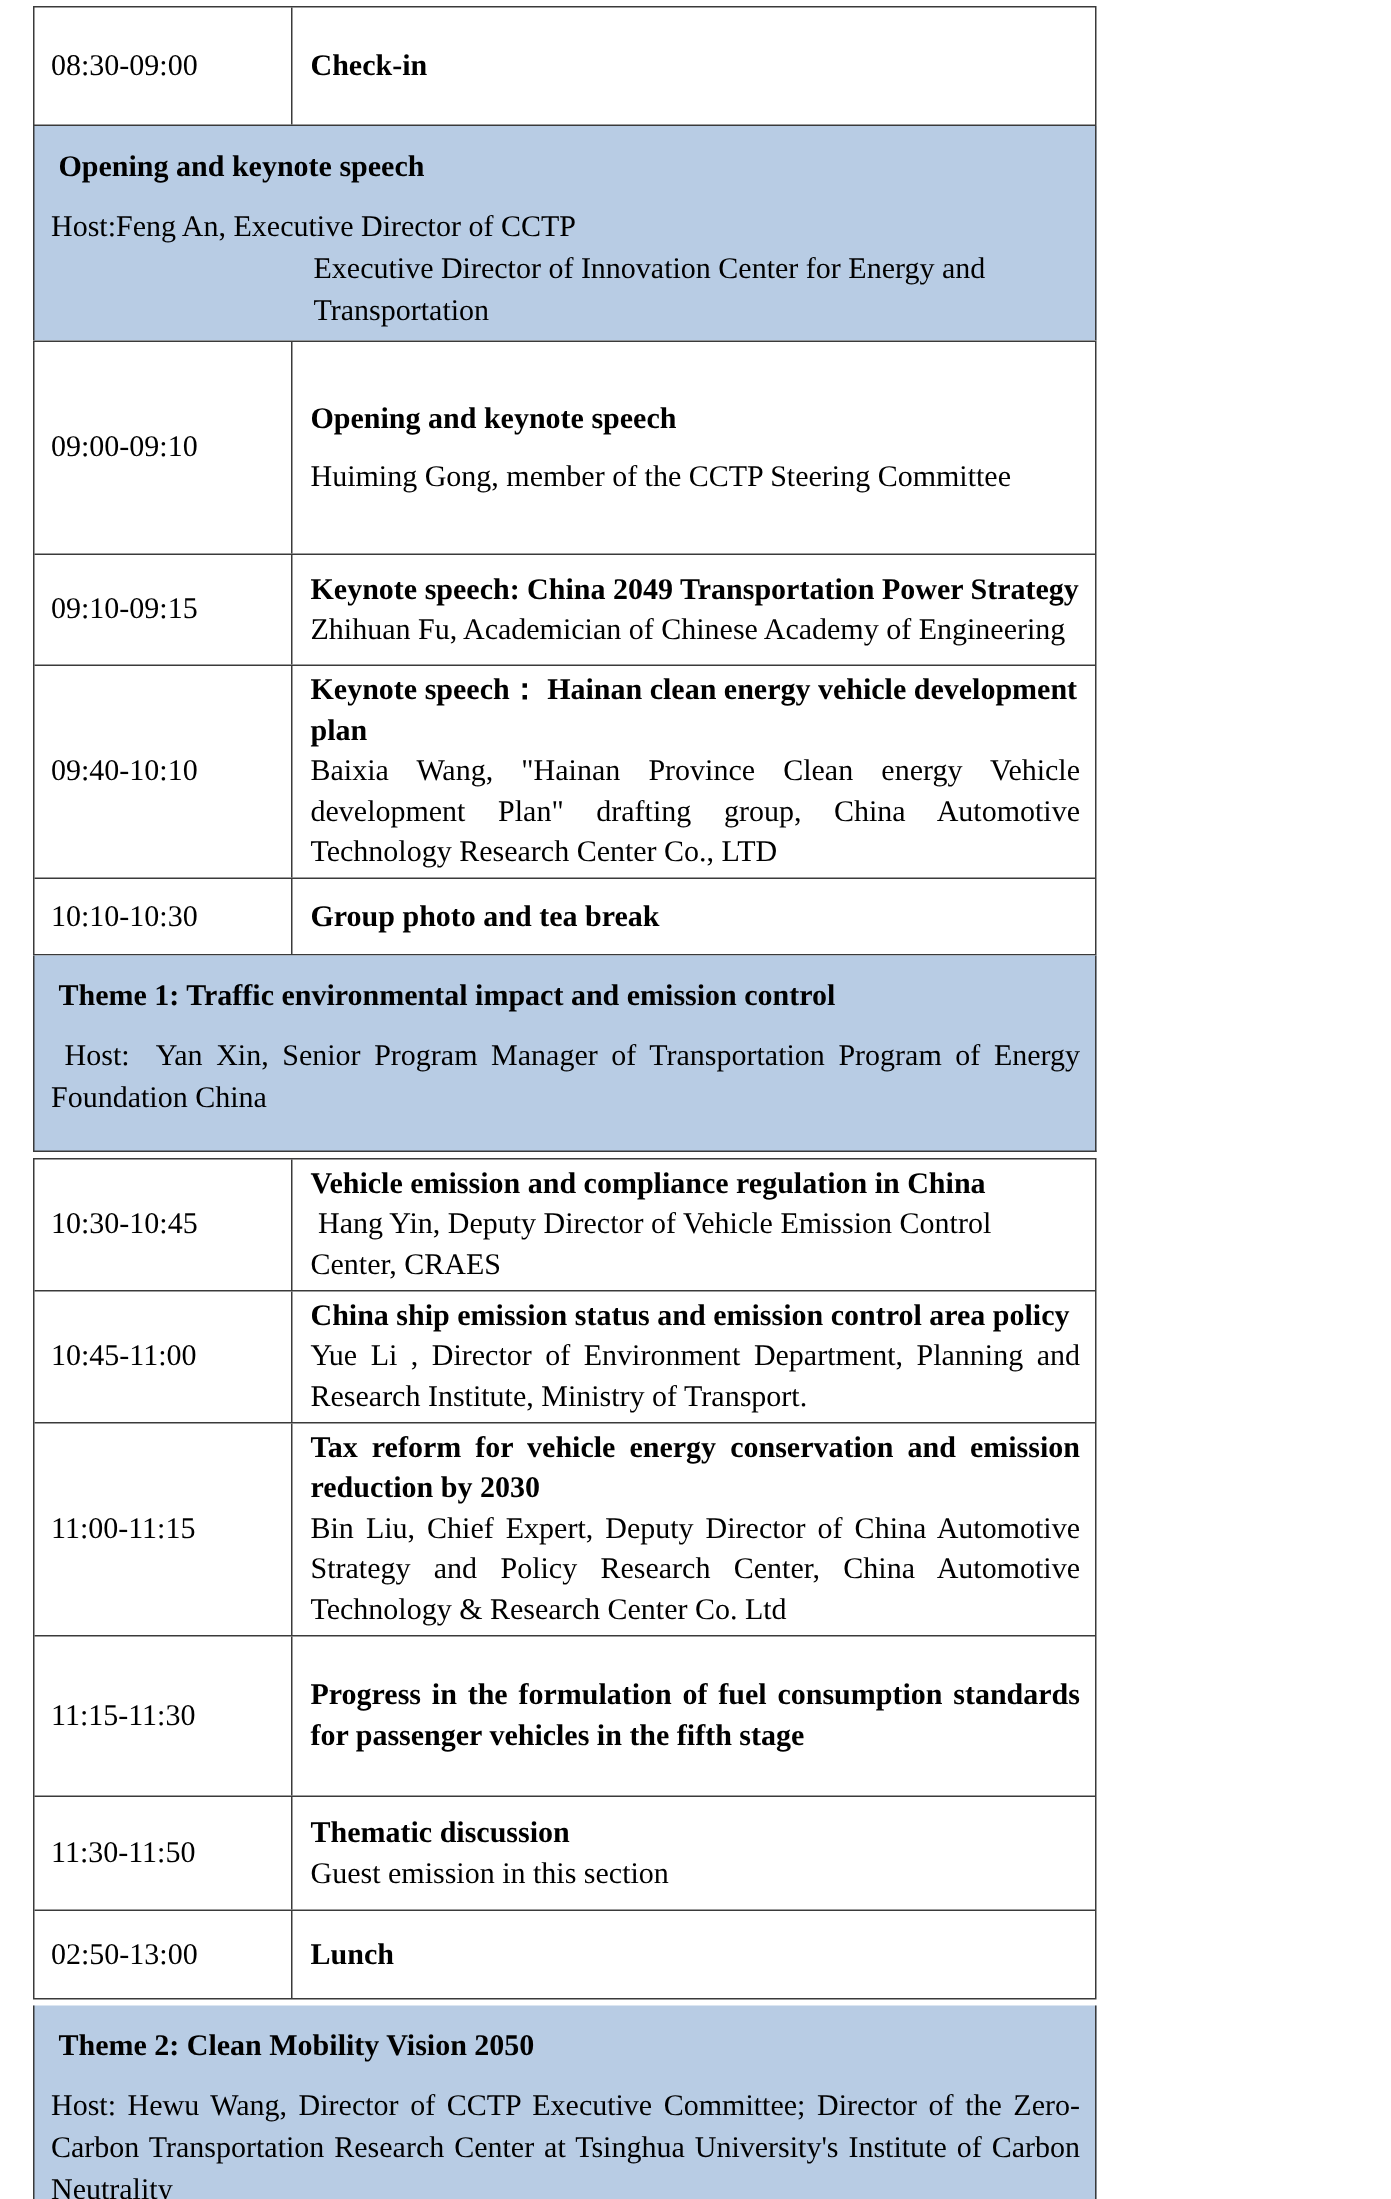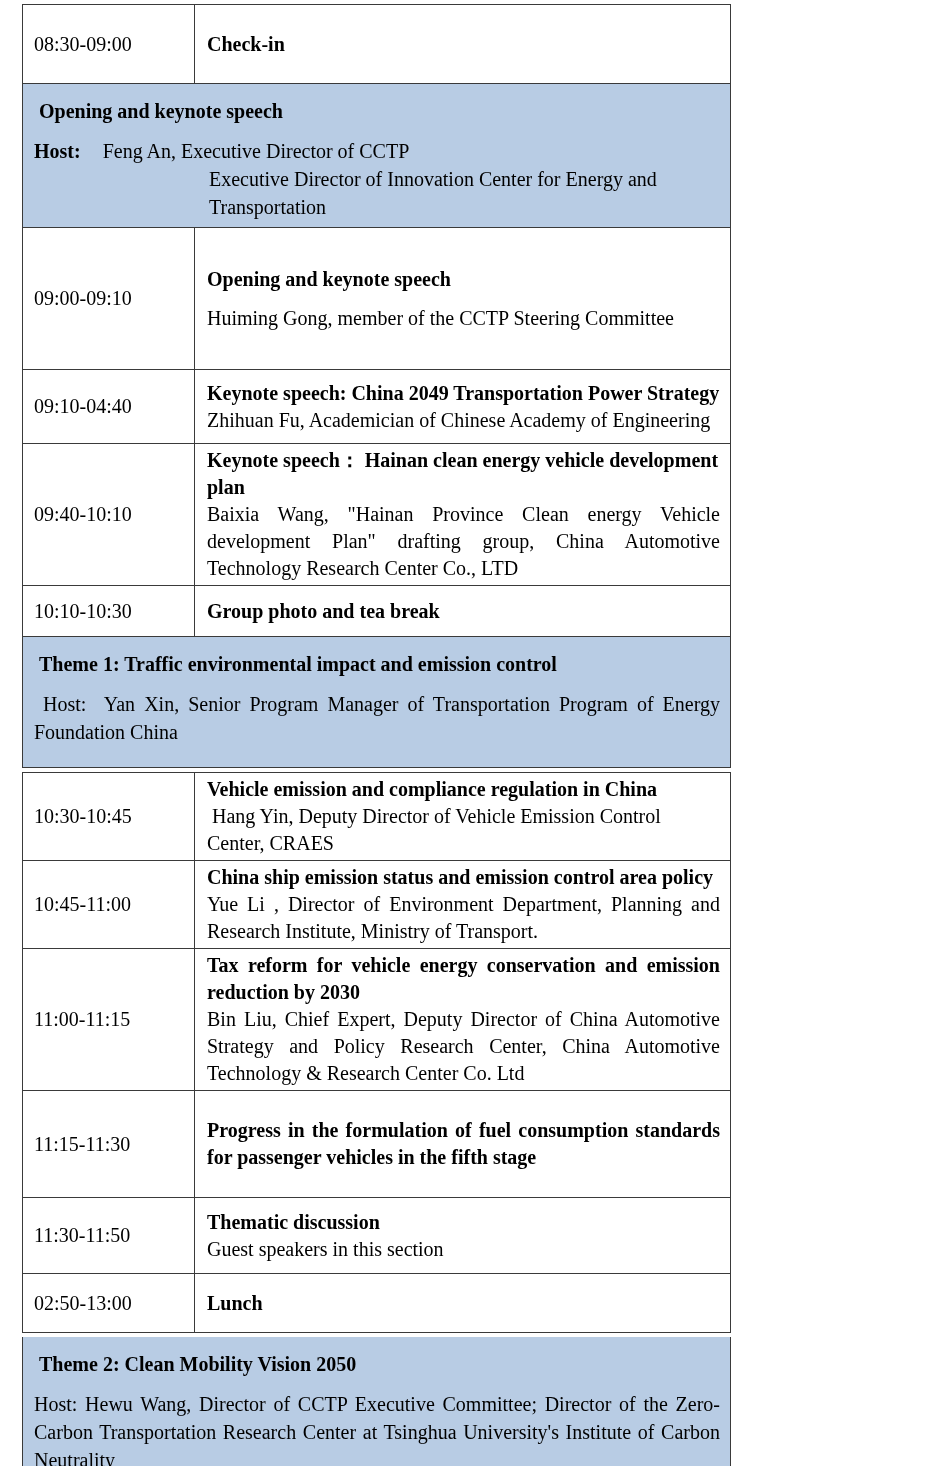--- a/index.html
+++ b/index.html
@@ -29,21 +29,21 @@
     background:var(--banner,#b8cce4);
     border-left:1px solid var(--border,#3a3a3a);
     border-right:1px solid var(--border,#3a3a3a);
     box-sizing:border-box;padding:13px 10px 6px 11px;
   }
   .banner.bb{border-bottom:1px solid var(--border,#3a3a3a);}
   .banner.ga{margin-top:4px;}
   .banner.gb{margin-bottom:4px;}
   .btitle{font-weight:bold;font-size:20px;line-height:28px;margin-bottom:12px;padding-left:5px;}
   .bhost{font-size:20px;line-height:28px;}
-  .hlabel{font-weight:bold;margin-right:22px;}
+  .hlabel{font-weight:normal;}
   .ind{margin-left:175px;}
 </style>
 </head>
 <body>
 
 <div class="page">
   <div class="doc">
       <div class="tbl">
         <div class="row" style="min-height: 78px;">
           <div class="time">08:30-09:00</div>
@@ -59,21 +59,21 @@
       </div>
       <div class="tbl">
         <div class="row" style="min-height: 141px;">
           <div class="time">09:00-09:10</div>
           <div class="cell">
             <div class="para b gap">Opening and keynote speech</div>
             <div class="para">Huiming Gong, member of the CCTP Steering Committee</div>
           </div>
         </div>
         <div class="row" style="min-height: 74px;">
-          <div class="time">09:10-04:40</div>
+          <div class="time">09:10-09:15</div>
           <div class="cell">
             <div class="para b">Keynote speech: China 2049 Transportation Power Strategy</div>
             <div class="para">Zhihuan Fu, Academician of Chinese Academy of Engineering</div>
           </div>
         </div>
         <div class="row" style="min-height: 90px;">
           <div class="time">09:40-10:10</div>
           <div class="cell">
             <div class="para b">Keynote speech： Hainan clean energy vehicle development plan</div>
             <div class="para j">Baixia Wang, "Hainan Province Clean energy Vehicle development Plan" drafting group, China Automotive Technology Research Center Co., LTD</div>
@@ -115,21 +115,21 @@
         <div class="row" style="min-height: 107px;">
           <div class="time">11:15-11:30</div>
           <div class="cell">
             <div class="para b j">Progress in the formulation of fuel consumption standards for passenger vehicles in the fifth stage</div>
           </div>
         </div>
         <div class="row" style="min-height: 76px;">
           <div class="time">11:30-11:50</div>
           <div class="cell">
             <div class="para b">Thematic discussion</div>
-            <div class="para">Guest speakers in this section</div>
+            <div class="para">Guest emission in this section</div>
           </div>
         </div>
         <div class="row" style="min-height: 59px;">
           <div class="time">02:50-13:00</div>
           <div class="cell">
             <div class="para b">Lunch</div>
           </div>
         </div>
       </div>
       <div class="banner ga" style="min-height: 124px;">

